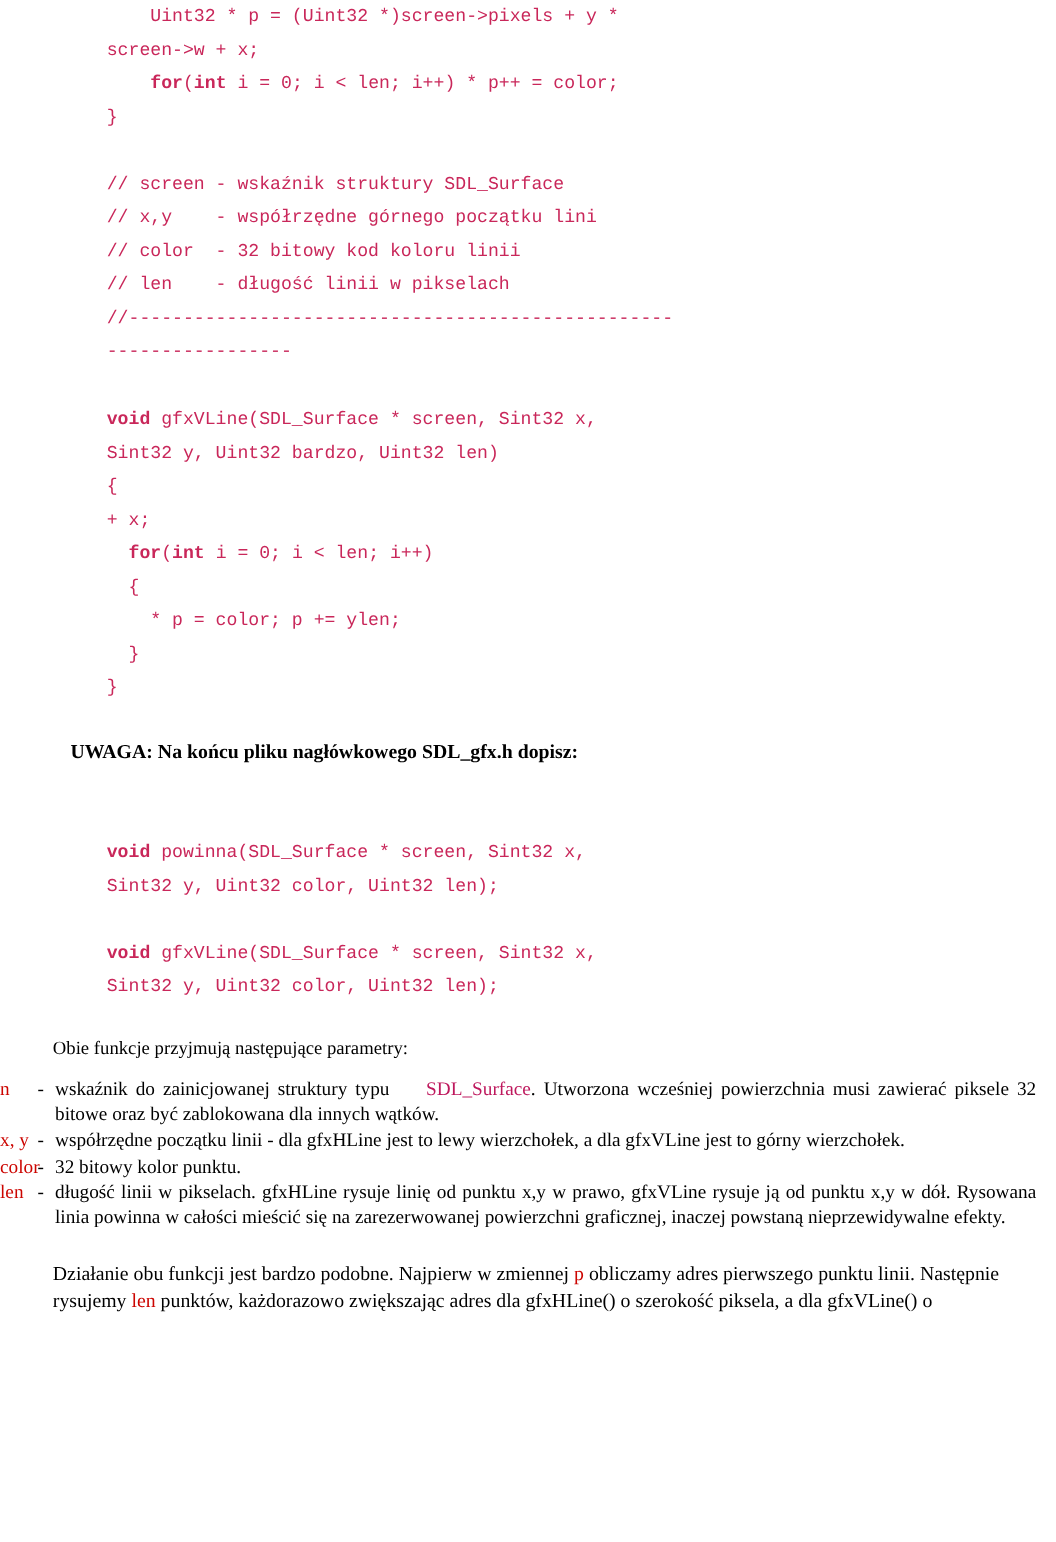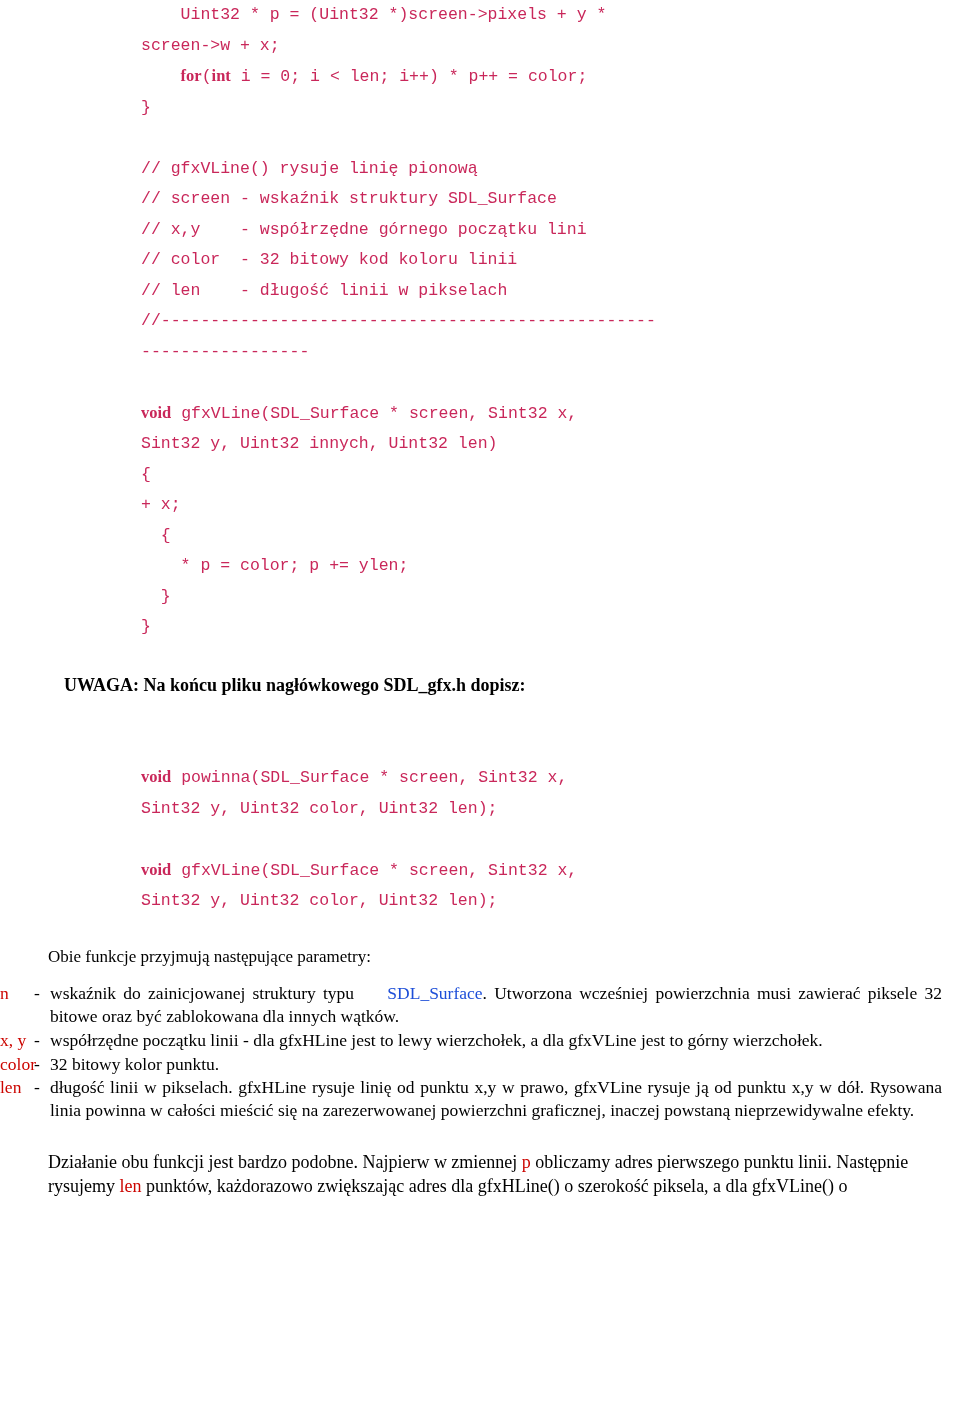--- a/index.html
+++ b/index.html
@@ -13,22 +13,22 @@
     width: 960px;
   }
   .code-block {
     font-family: "Courier New", monospace;
     font-size: 16.5px;
     line-height: 1.85;
     margin-left: 97px;
     margin-right: 40px;
     color: #c9275a;
   }
-  .code-line { white-space: pre; margin-left: 44px; }
-  .kw { font-weight: bold; font-family: Liberation Serif, serif; }
+  .code-line { white-space: pre; }
+  .kw { font-weight: bold; }
   .heading {
     font-weight: bold;
     margin-left: 64px;
     margin-top: 30px;
     margin-bottom: 30px;
     font-size: 18px;
   }
   .body-text {
     margin-left: 48px;
     margin-right: 18px;
@@ -58,51 +58,51 @@
   .param-dash {
     width: 16px;
     flex: none;
     text-align: left;
   }
   .param-desc {
     flex: 1;
     text-align: justify;
   }
   .inline-red { color: #cc0500; }
-  .inline-blue { color: #1d4ed8; margin-left: 26px; }
+  .inline-blue { color: #be185d; margin-left: 26px; }
   .spacer-sm { height: 28px; }
   .spacer-md { height: 34px; }
   .body-text2 {
     margin-left: 48px;
     margin-right: 40px;
     font-size: 18px;
     line-height: 1.35;
   }
 </style>
 </head>
 <body>
 
 <div class="code-block">
   <div class="code-line">    Uint32 * p = (Uint32 *)screen-&gt;pixels + y * </div>
   <div class="code-line">screen-&gt;w + x;</div>
   <div class="code-line"><span>    </span><span class="kw">for</span><span>(</span><span class="kw">int</span><span> i = 0; i &lt; len; i++) * p++ = color;</span></div>
   <div class="code-line">}</div>
   <div class="code-line">&nbsp;</div>
-  <div class="code-line">// gfxVLine() rysuje linię pionową</div>
   <div class="code-line">// screen - wskaźnik struktury SDL_Surface</div>
   <div class="code-line">// x,y    - współrzędne górnego początku lini</div>
   <div class="code-line">// color  - 32 bitowy kod koloru linii</div>
   <div class="code-line">// len    - długość linii w pikselach</div>
   <div class="code-line">//--------------------------------------------------</div>
   <div class="code-line">-----------------</div>
   <div class="code-line">&nbsp;</div>
   <div class="code-line"><span class="kw">void</span><span> gfxVLine(SDL_Surface * screen, Sint32 x, </span></div>
-  <div class="code-line">Sint32 y, Uint32 innych, Uint32 len)</div>
+  <div class="code-line">Sint32 y, Uint32 bardzo, Uint32 len)</div>
   <div class="code-line">{</div>
   <div class="code-line">+ x;</div>
+  <div class="code-line"><span>  </span><span class="kw">for</span><span>(</span><span class="kw">int</span><span> i = 0; i &lt; len; i++)</span></div>
   <div class="code-line">  {</div>
   <div class="code-line">    * p = color; p += ylen;</div>
   <div class="code-line">  }</div>
   <div class="code-line">}</div>
 </div>
 
 <div class="heading">UWAGA: Na końcu pliku nagłówkowego SDL_gfx.h dopisz:</div>
 
 <div class="spacer-md"></div>
 

